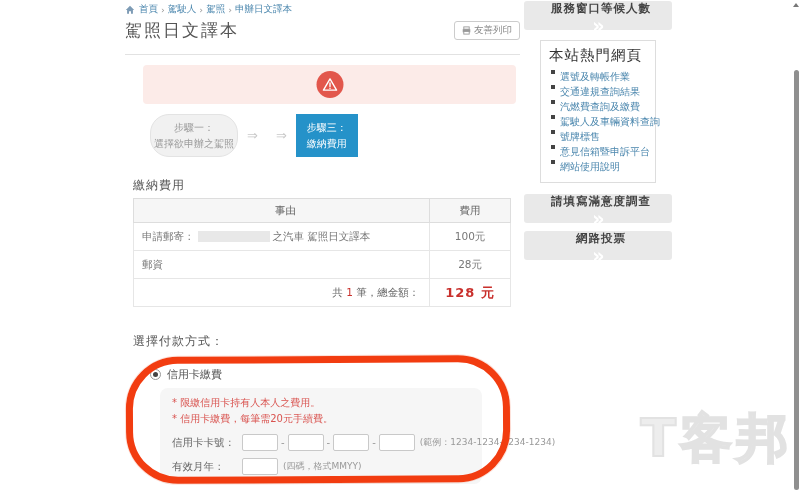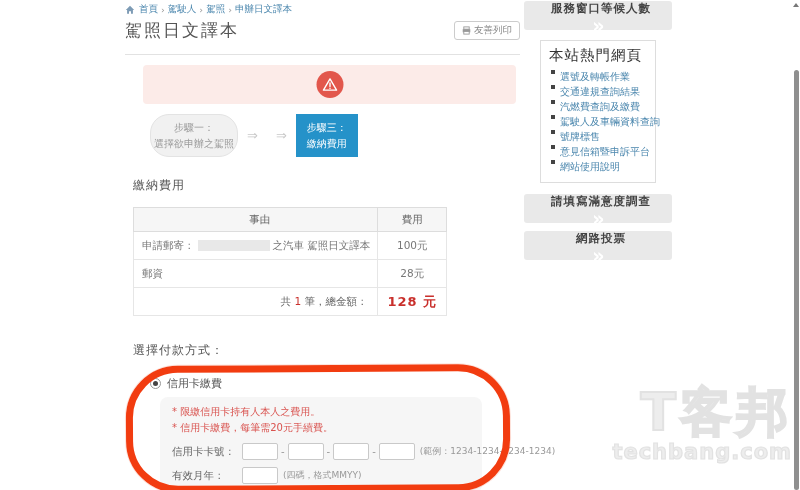--- a/index.html
+++ b/index.html
@@ -27,21 +27,21 @@
 
   .steps { margin:10px 0 0 25px; display:flex; align-items:center; }
   .step { height:43px; display:flex; flex-direction:column; align-items:center; justify-content:center;
     font-size:10px; line-height:1.55; background:#f1f1f1; border:1px solid #e3e3e3; color:#999; text-align:center; }
   .step.s1,.step.s2 { width:88px;border-radius:19px; }
   .step.s3 { width:62px; background:#2592c9; border-color:#2592c9; color:#fff; }
   .step-arrow { color:#c9c9c9; font-size:13px; margin:0 9px; }
 
   .sec-label { margin:20px 0 0 8px; font-size:12px; color:#555; letter-spacing:1px; }
 
-  table.fee { margin:13px 0 0 8px; width:314px; border-collapse:collapse; font-size:10.5px; color:#777; }
+  table.fee { margin:4px 0 0 8px; width:378px; border-collapse:collapse; font-size:10.5px; color:#777; }
   table.fee th { background:#f6f6f6; border:1px solid #ddd; height:24px; font-weight:normal; text-align:center; color:#666; }
   table.fee td { border:1px solid #e6e6e6; height:28px; }
   table.fee .c-item { width:297px; padding-left:8px; }
   table.fee .c-fee { width:81px; text-align:center; }
   .redact { display:inline-block; width:72px; height:11px; background:#e8e8e8; vertical-align:middle; margin:0 3px; }
   .total-cell { text-align:right; padding-right:10px; color:#666; }
   .red { color:#c9302c; }
   .total-val { color:#c9302c; font-weight:bold; font-size:13px; letter-spacing:1px; }
 
   .pay-label { margin-top:26px; }
@@ -274,21 +274,20 @@
         <path d="M5 13 l1 4" stroke="#555" stroke-width="1.4"></path>
         <path d="M15 6 c1.5 1 1.5 5 0 6 M17.5 4 c2.5 2 2.5 8 0 10 M20 2.5 c3.5 3 3.5 11 0 14" transform="scale(0.9) translate(1,1)" fill="none" stroke="#555" stroke-width="1.2"></path>
       </svg>
       <span class="lbl">網路投票</span>
       <span class="chev">»</span>
     </div>
   </div>
 
   <div class="watermark">
     <div class="wm-logo">T客邦</div>
-    <div class="wm-domain">techbang.com</div>
   </div>
 
   <div class="scroll-track">
     <div class="scroll-up"></div>
     <div class="scroll-thumb"></div>
   </div>
 
 </div>
 
 </body></html>

